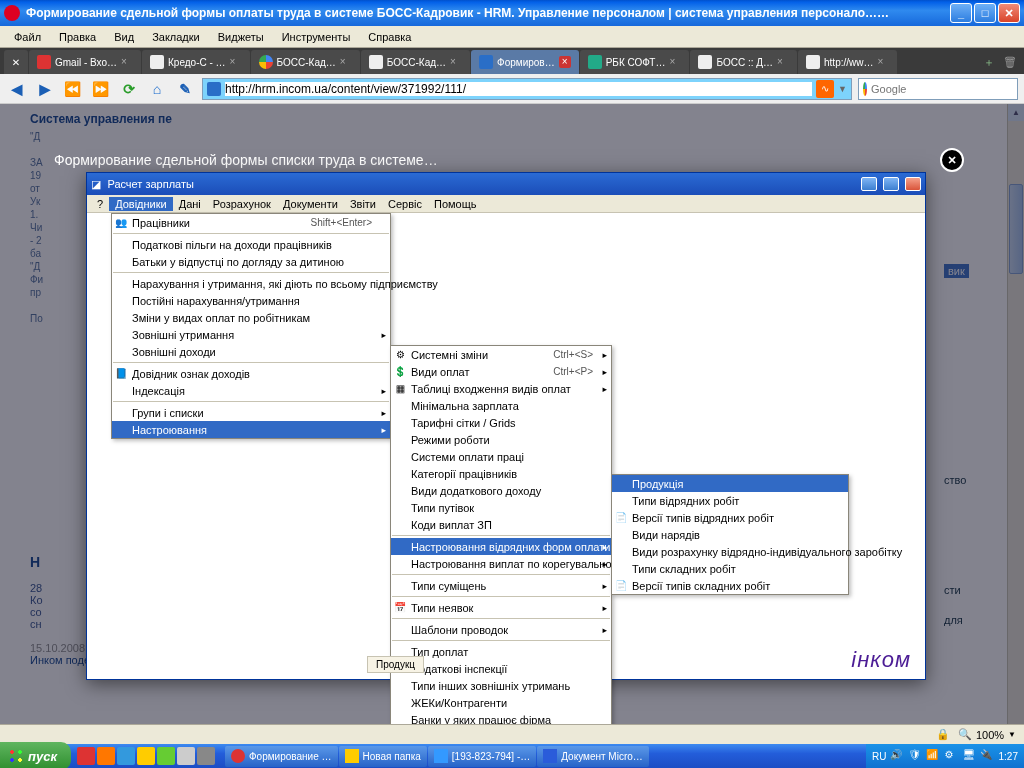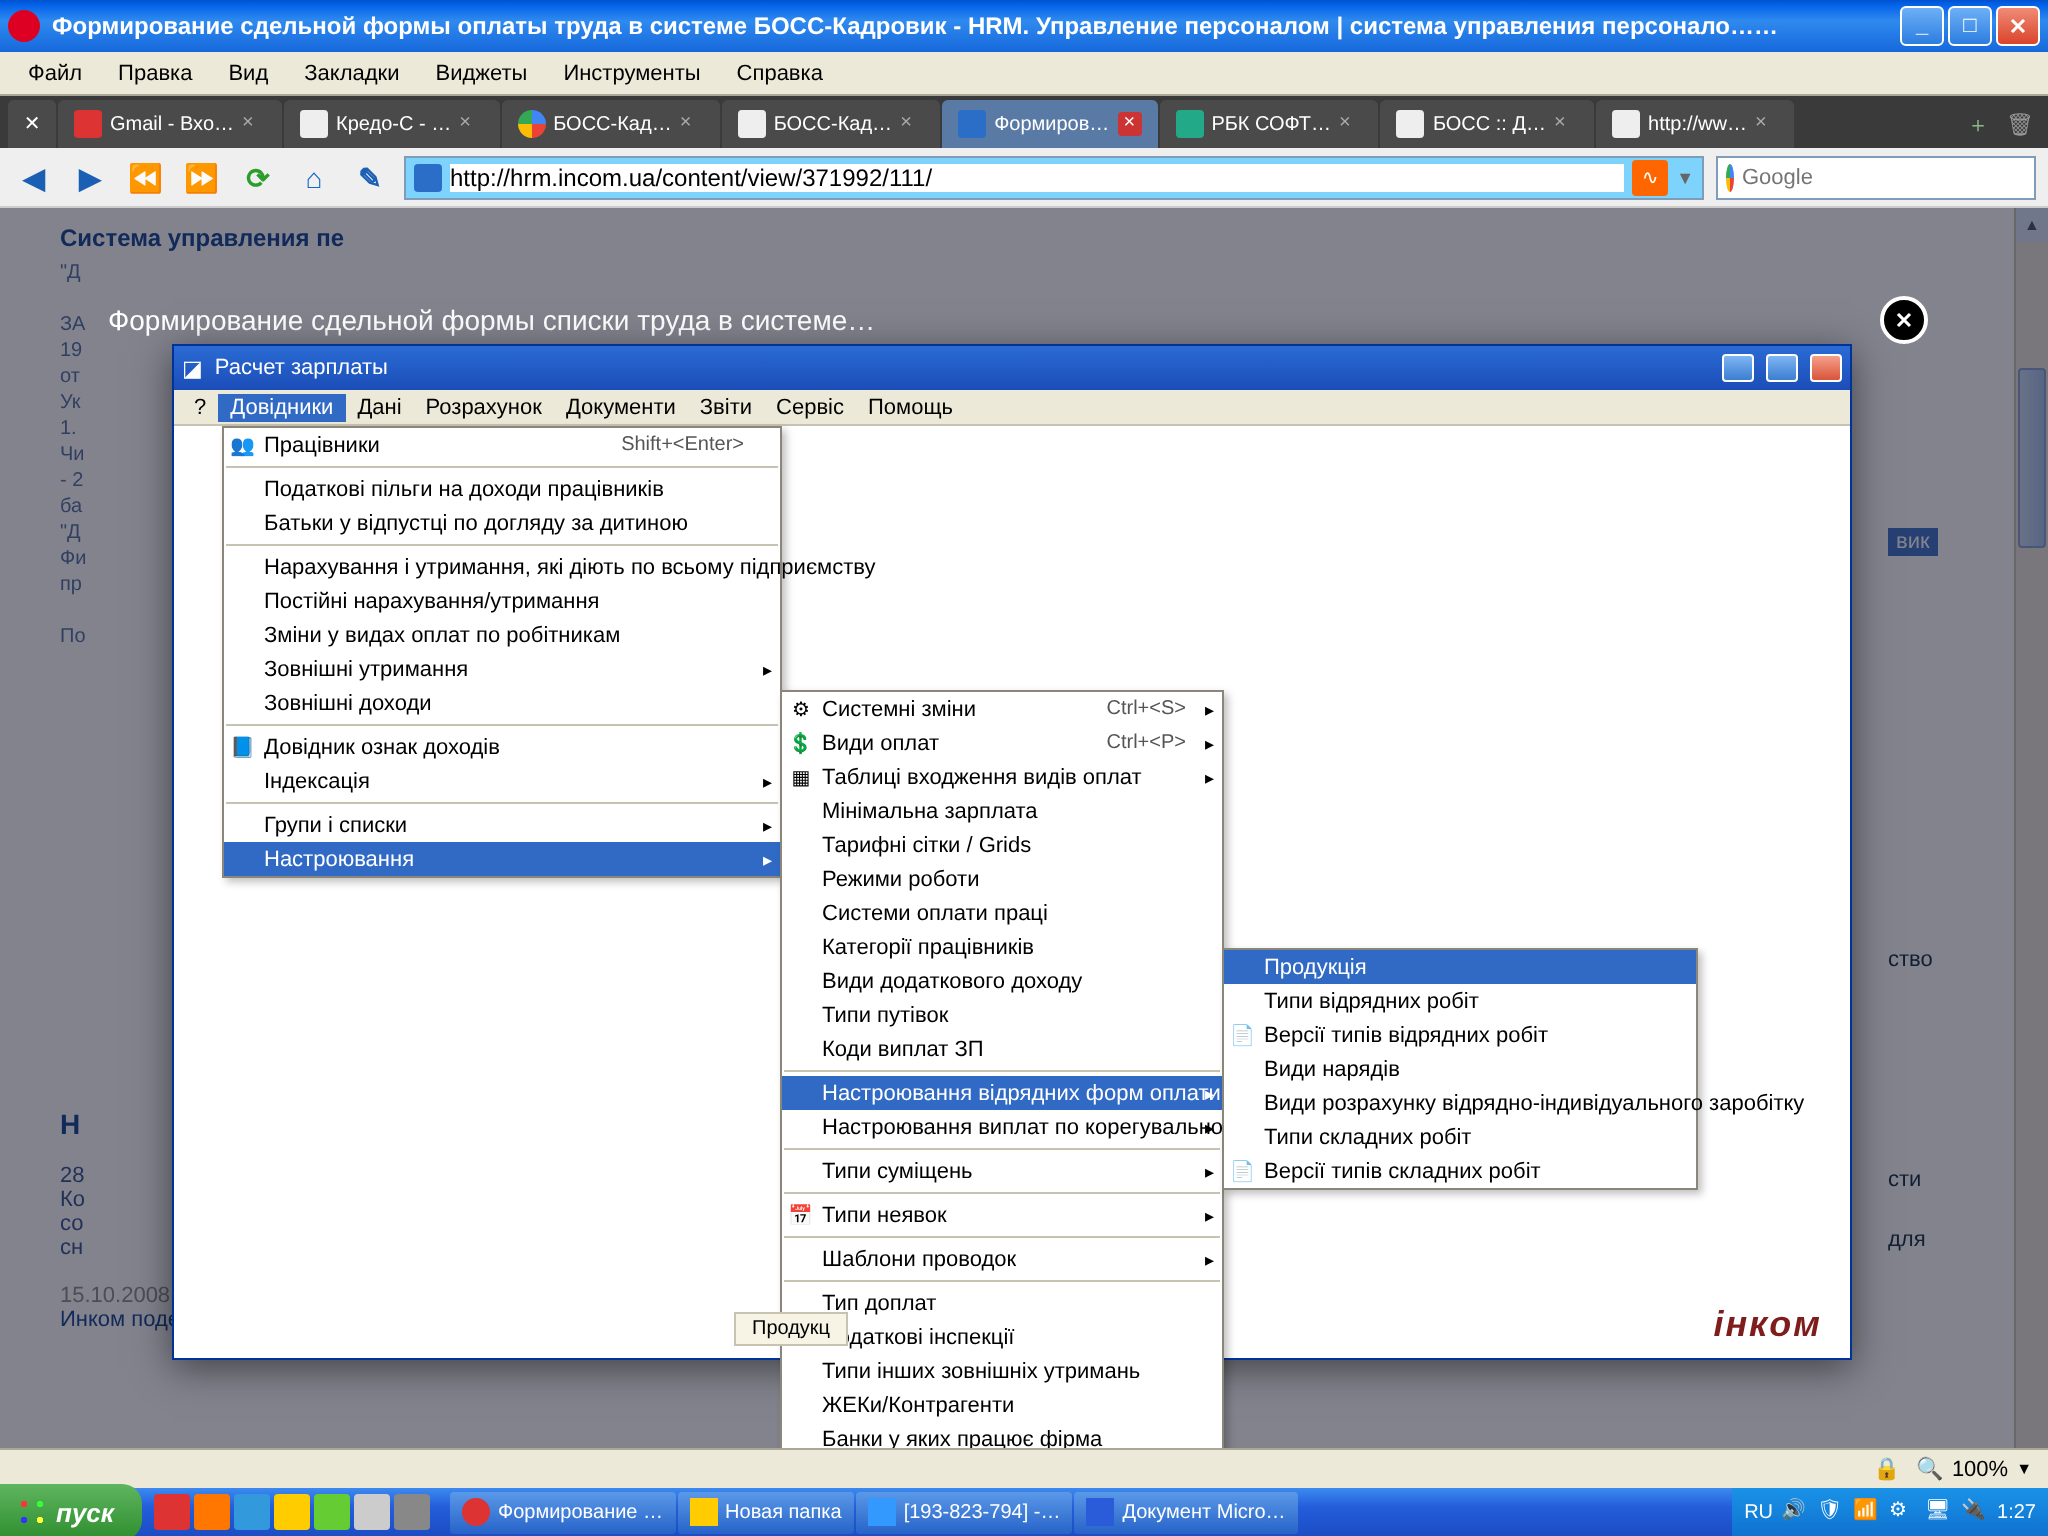--- a/index.html
+++ b/index.html
@@ -64,21 +64,21 @@
 
 
 .menu { position:absolute; background:#fff; border:1px solid #8a867a; box-shadow:2px 2px 4px rgba(0,0,0,0.25); font-size:11px; }
 .menu .mi { display:flex; align-items:center; height:17px; padding:0 18px 0 20px; white-space:nowrap; position:relative; }
 .menu .mi .ico { position:absolute; left:2px; width:15px; height:15px; display:flex; align-items:center; justify-content:center; font-size:10px; }
 .menu .mi.sel { background:#316ac5; color:#fff; }
 .menu .mi.sub::after { content:'▸'; position:absolute; right:4px; font-size:9px; }
 .menu .sep { height:1px; background:#c7c3b2; margin:2px 1px; }
 .menu .sc { margin-left:auto; padding-left: 30px; color:#555; font-size:10px; }
 
-.watermark { position:absolute; right:14px; bottom:6px; color:#7f1d1d; font-style:italic; font-size:18px; font-weight:bold; letter-spacing:1px; }
+.watermark { position:absolute; right:14px; bottom:6px; color:#4c1d95; font-style:italic; font-size:22px; font-weight:normal; letter-spacing:1px; }
 
 .btmstatus { position:absolute; bottom:6px; left:280px; background:#f7f3e5; border:1px solid #c7c3b2; padding:2px 8px; font-size:10px; }
 
 
 .taskbar { position:absolute; left:0; right:0; bottom:0; height:24px; background: linear-gradient(#3c8af0,#235dda 40%,#1c4dc4); display:flex; align-items:center; }
 .start { height:28px; background: linear-gradient(#5fb55f,#2e8e2e); color:#fff; font-weight:bold; font-style:italic; display:flex; align-items:center; padding:0 14px 0 8px; border-radius:0 10px 10px 0; gap:4px; font-size:13px; }
 .ql { display:flex; gap:2px; padding:0 6px; }
 .ql .qi { width:18px; height:18px; border-radius:2px; }
 .tbbtns { display:flex; gap:1px; flex:1; padding:0 4px; }
 .tbbtn { height:21px; background: linear-gradient(#5a98e8,#2763c8); color:#fff; display:flex; align-items:center; padding:0 6px; gap:4px; font-size:10px; border-radius:2px; max-width:140px; overflow:hidden; white-space:nowrap; }

